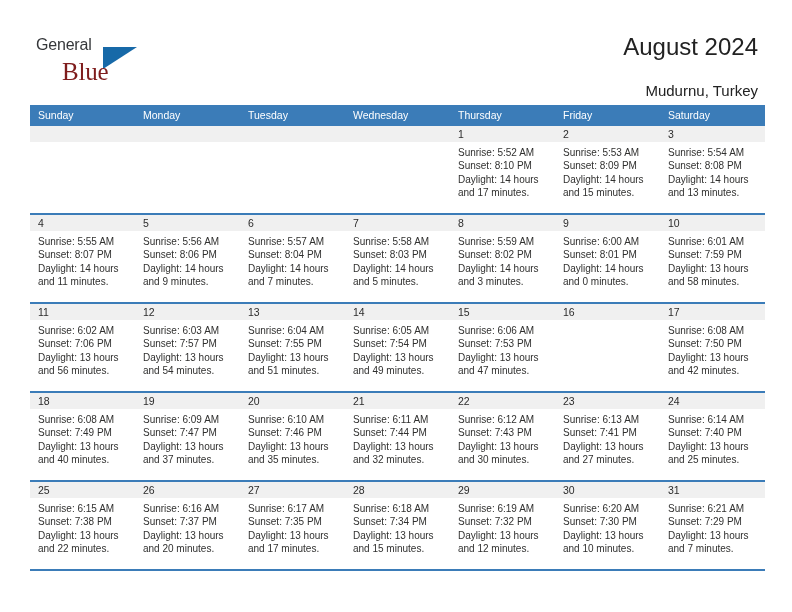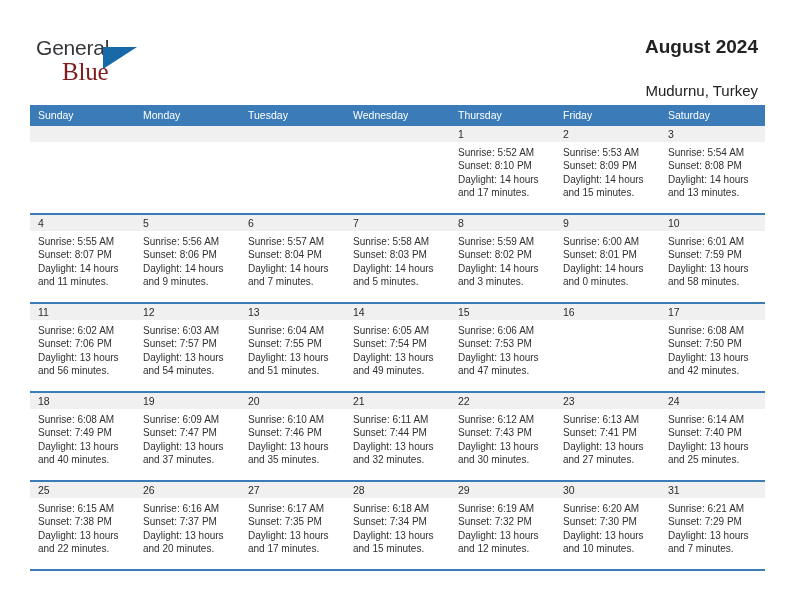--- a/index.html
+++ b/index.html
@@ -27,21 +27,21 @@
   .logo {
     position: absolute;
     left: 36px;
     top: 36px;
     width: 110px;
     height: 48px;
   }
   .logo-general {
     position: absolute;
     left: 0; top: 0;
-    font-size: 21px;
+    font-size: 16px;
     letter-spacing: -0.2px;
     color: #35373a;
     font-family: "Liberation Sans", sans-serif;
   }
   .logo-blue {
     position: absolute;
     left: 26px; top: 22px;
     font-size: 25px;
     letter-spacing: -0.2px;
     color: #7f1d1d;
@@ -55,23 +55,23 @@
     border-left: 34px solid #1769a8;
     border-bottom: 22px solid transparent;
   }
   .title-block {
     position: absolute;
     right: 34px;
     top: 30px;
     text-align: right;
   }
   .cal-title {
-    font-size: 19px;
+    font-size: 24px;
     color: #222222;
-    font-weight: bold;
+    font-weight: normal;
     line-height: 33px;
     letter-spacing: 0px;
   }
   .cal-subtitle {
     font-size: 15px;
     color: #222222;
     line-height: 22px;
     margin-top: 17px;
   }
 

